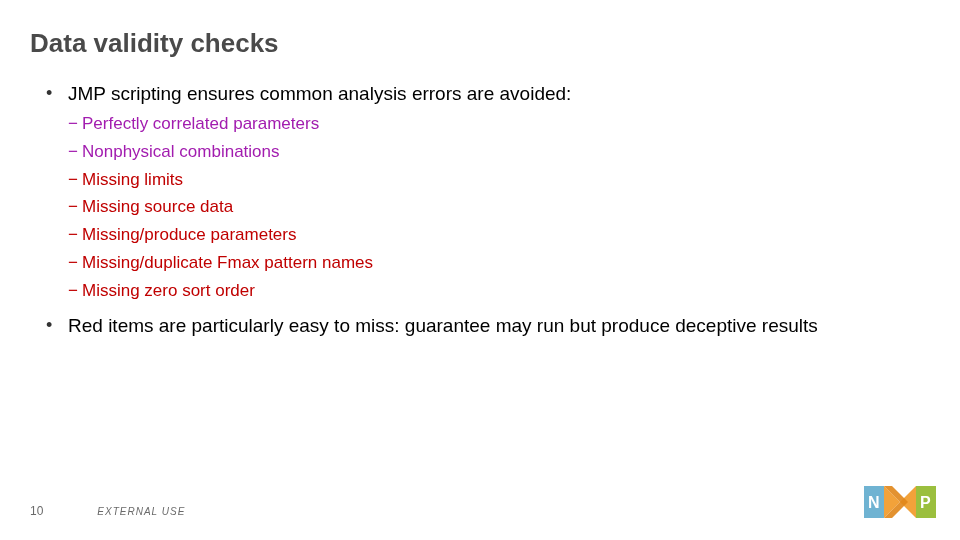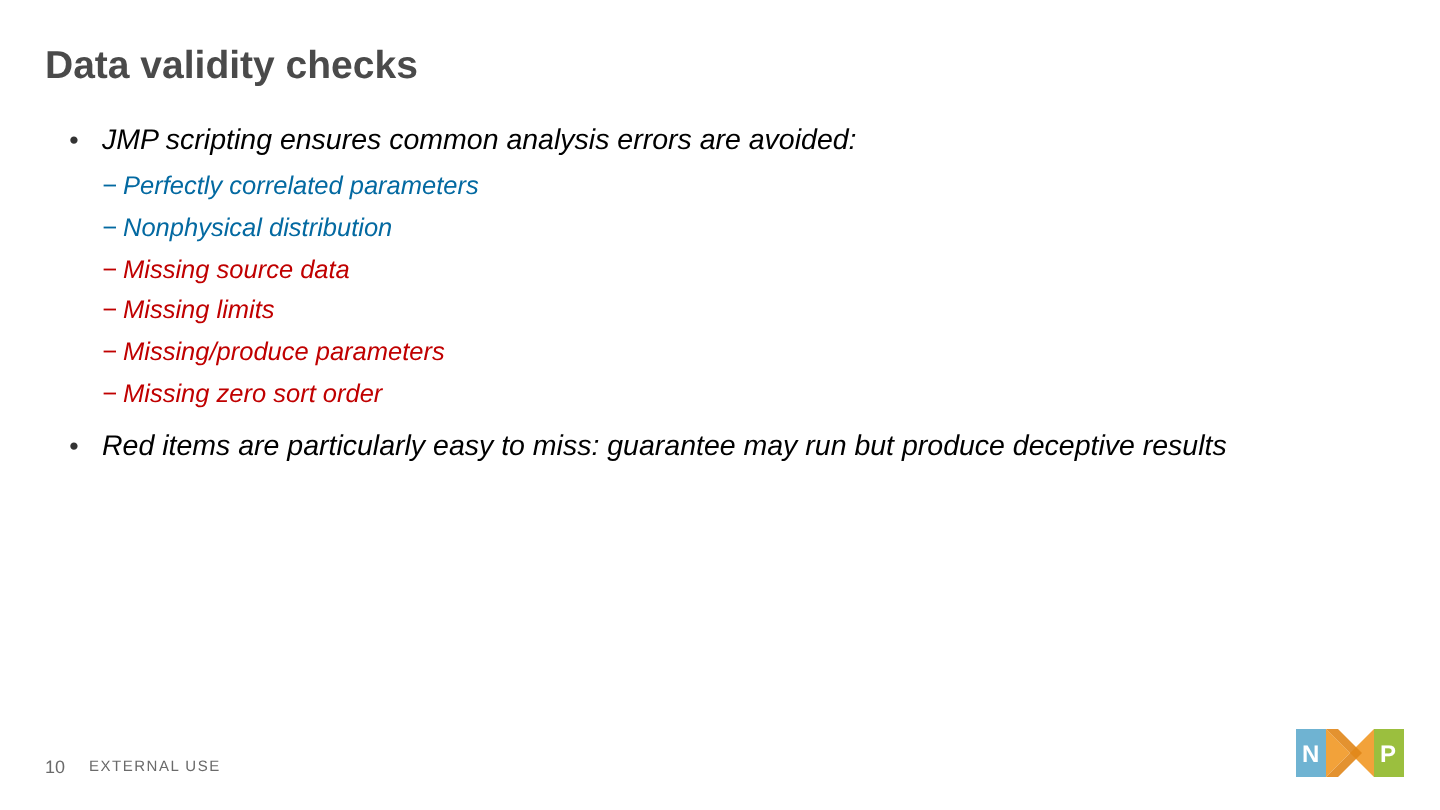--- a/index.html
+++ b/index.html
@@ -23,21 +23,20 @@
   .title {
     font-size: 26px;
     font-weight: 700;
     color: #4a4a4a;
     margin: 0 0 22px 0;
   }
   .bullets {
     list-style: none;
     padding: 0;
     margin: 0 0 16px 16px;
-    font-style: italic;
   }
   .bullets > li {
     position: relative;
     padding-left: 22px;
     margin-bottom: 10px;
     font-size: 19px;
     line-height: 1.35;
   }
   .bullets > li::before {
     content: "•";
@@ -51,46 +50,48 @@
     list-style: none;
     padding: 0;
     margin: 6px 0 0 0;
   }
   .subbullets > li {
     position: relative;
     padding-left: 14px;
     margin: 5px 0 5px 0;
     font-size: 17px;
     line-height: 1.35;
-    color: #0369a1;
+    color: #a21caf;
   }
   .subbullets > li.red { color: #c00000; }
   .subbullets > li::before {
     content: "−";
     position: absolute;
     left: 0;
     top: 0;
   }
   .footer {
     position: absolute;
     left: 30px;
     bottom: 22px;
     display: flex;
     align-items: center;
     font-size: 11px;
     color: #6a6a6a;
+    gap: 38px;
   }
   .footer .page {
     margin-right: 16px;
     font-size: 12px;
     color: #6a6a6a;
   }
   .footer .classif {
     letter-spacing: 1px;
     font-size: 10px;
+    font-style: italic;
   }
   .logo {
     position: absolute;
     right: 24px;
     bottom: 14px;
     width: 72px;
     height: 48px;
   }
 </style>
 </head>
@@ -98,24 +99,25 @@
 
 <div class="slide">
 
   <h1 class="title">Data validity checks</h1>
 
   <ul class="bullets">
     <li>
       <span>JMP scripting ensures common analysis errors are avoided:</span>
       <ul class="subbullets">
         <li>Perfectly correlated parameters</li>
-        <li>Nonphysical distribution</li>
+        <li>Nonphysical combinations</li>
+        <li class="red">Missing limits</li>
         <li class="red">Missing source data</li>
-        <li class="red">Missing limits</li>
         <li class="red">Missing/produce parameters</li>
+        <li class="red">Missing/duplicate Fmax pattern names</li>
         <li class="red">Missing zero sort order</li>
       </ul>
     </li>
     <li>
       <span>Red items are particularly easy to miss: guarantee may run but produce deceptive results</span>
     </li>
   </ul>
 
   <div class="footer">
     <span class="page">10</span>

